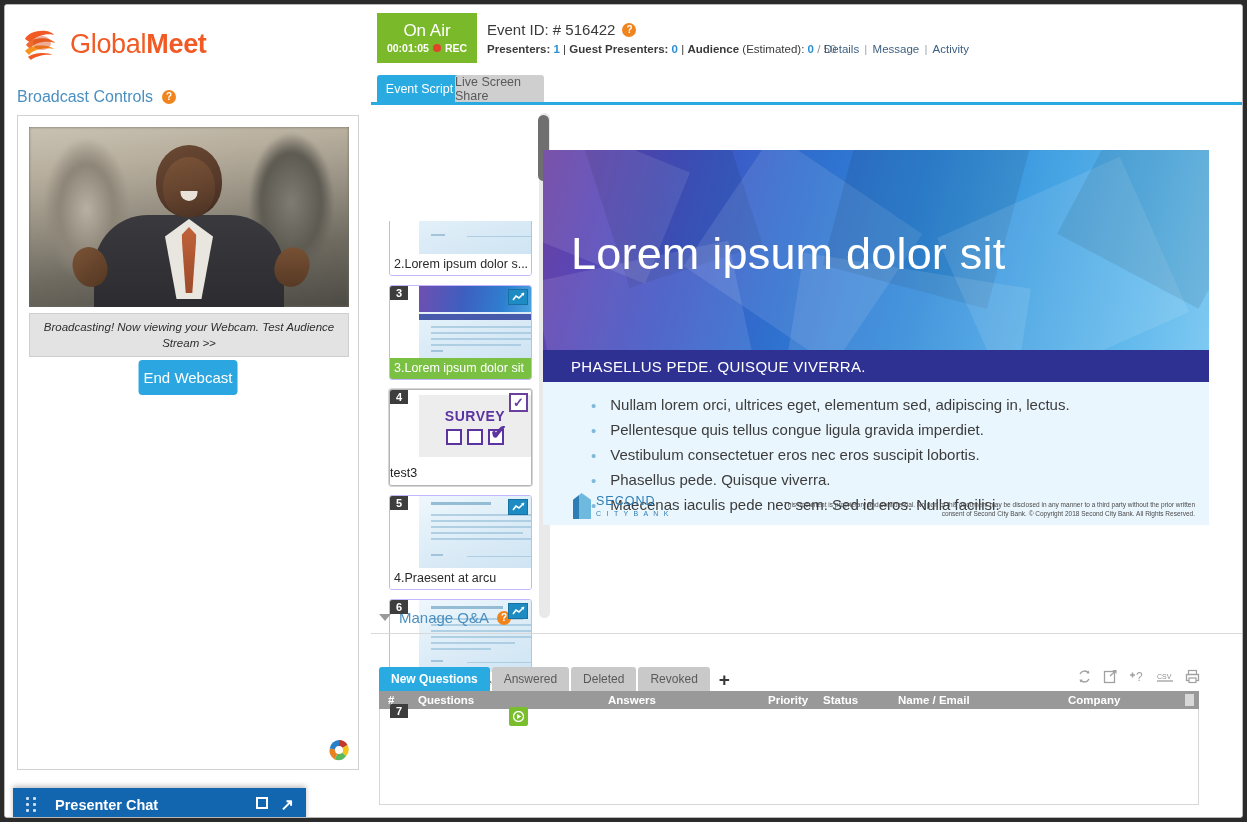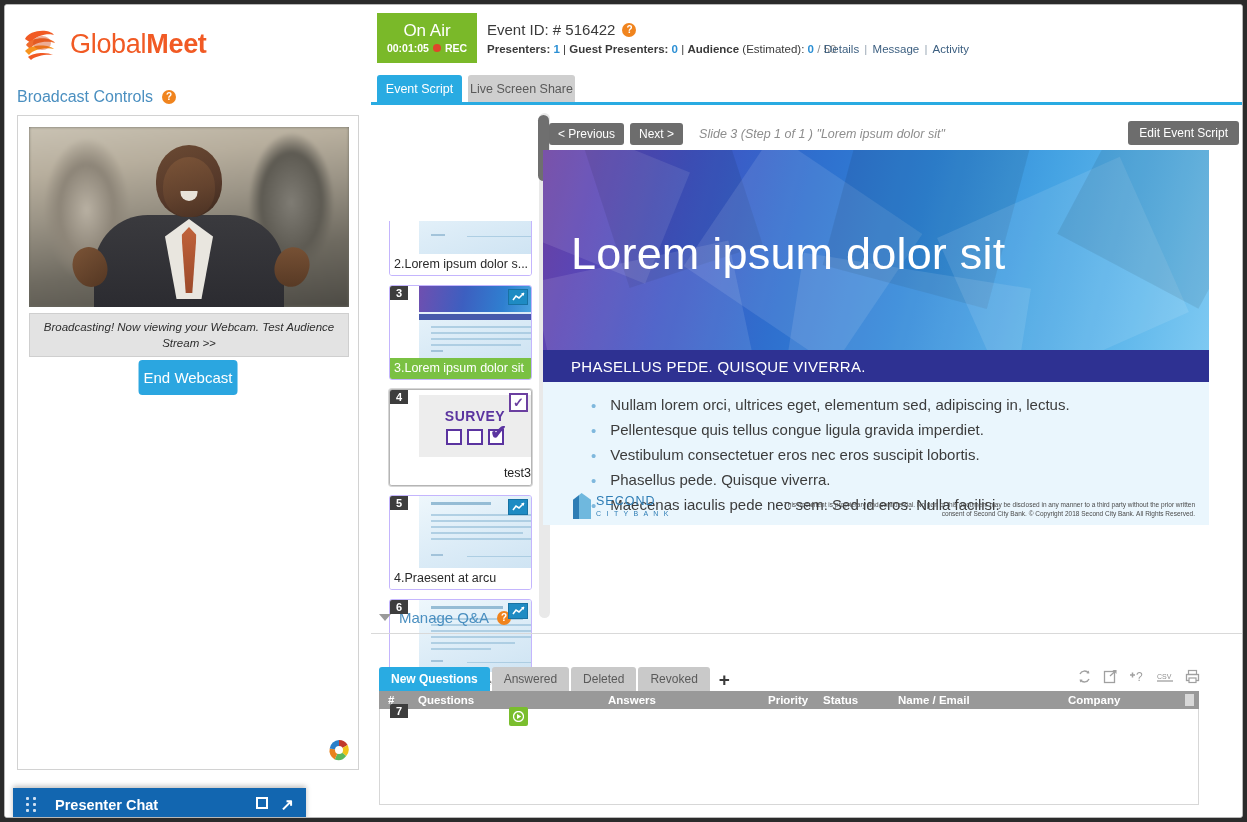--- a/index.html
+++ b/index.html
@@ -204,21 +204,21 @@
   .tabbar {
     position: absolute; left: 0; top: 70px; width: 873px; height: 28px;
   }
   .tab {
     position: absolute; top: 0; height: 28px;
     display: flex; align-items: center; justify-content: center;
     font-size: 12.5px; cursor: pointer;
     border-radius: 3px 3px 0 0;
   }
   .tab.active { left: 6px; width: 85px; background: #29ABE2; color: #fff; }
-  .tab.inactive { left: 97px; width: 107px; background: #cfcfcf; color: #5a5a5a; }
+  .tab.inactive { left: 84px; width: 89px; background: #cfcfcf; color: #5a5a5a; }
   .tab-underline {
     position: absolute; left: 0; top: 97px; width: 873px; height: 3px;
     background: #29ABE2;
   }
 
   
   .thumbs-panel {
     position: absolute; left: 6px; top: 108px;
     width: 163px; height: 511px;
     background: #fff; overflow: hidden;
@@ -285,21 +285,21 @@
   }
   .survey-row { display: flex; gap: 5px; position: relative; }
   .survey-cb {
     width: 16px; height: 16px; border: 2px solid #5B34A0; background: #fff;
   }
   .survey-tick {
     position: absolute; right: -3px; top: -7px;
     font-size: 20px; color: #5B34A0; font-weight: bold; line-height: 1;
   }
   .survey-cap {
-    text-align: right; font-size: 12.5px; color: #222;
+    text-align: left; font-size: 12.5px; color: #222;
     padding: 4px 0 5px; background: #fff;
   }
   .city-mini {
     position: absolute; inset: 0;
     background: linear-gradient(180deg,#e8eef1 0%, #c7d2d7 45%, #9aa6ac 100%);
   }
   .city-mini::after {
     content: ''; position: absolute; left: 8%; right: 4%; bottom: 0; height: 58%;
     background:
       linear-gradient(90deg, transparent 0 4%, #7d8a91 4% 11%, transparent 11% 16%,
@@ -680,26 +680,20 @@
               </svg>
           </div>
         </div>
       </div>
 
       <div class="tscroll-track">
         <div class="tscroll-thumb"></div>
       </div>
     </div>
 
-    <div class="slide-nav">
-      <button class="nav-btn">&lt; Previous</button>
-      <button class="nav-btn">Next &gt;</button>
-      <div class="slide-status">Slide 3 (Step 1 of 1 ) "Lorem ipsum dolor sit"</div>
-      <button class="edit-script-btn">Edit Event Script</button>
-    </div>
 
     <div class="slide-stage">
       <div class="slide-hero">
         <div class="poly" style="left:-20px;top:-10px;width:150px;height:120px;transform:rotate(22deg);"></div>
         <div class="poly d" style="left:60px;top:-30px;width:140px;height:150px;transform:rotate(-18deg);"></div>
         <div class="poly" style="left:170px;top:20px;width:180px;height:160px;transform:rotate(34deg);"></div>
         <div class="poly d" style="left:300px;top:-40px;width:170px;height:180px;transform:rotate(15deg);"></div>
         <div class="poly" style="left:420px;top:40px;width:200px;height:170px;transform:rotate(-24deg);"></div>
         <div class="poly d" style="left:540px;top:-20px;width:160px;height:150px;transform:rotate(28deg);"></div>
         <div class="poly" style="left:0px;top:110px;width:200px;height:120px;transform:rotate(-12deg);"></div>

